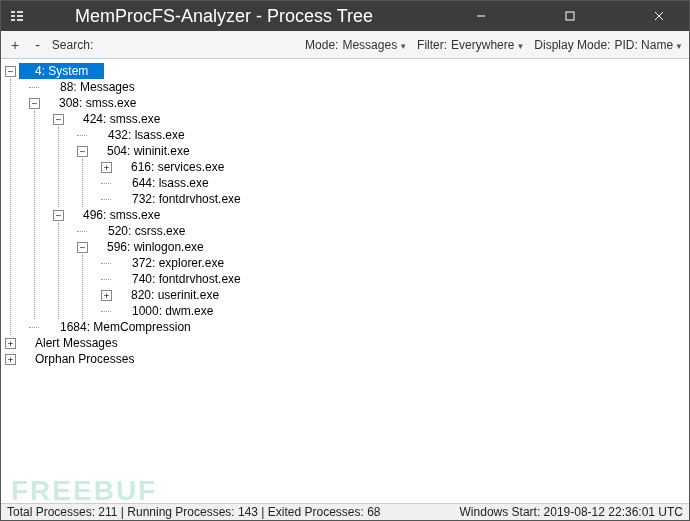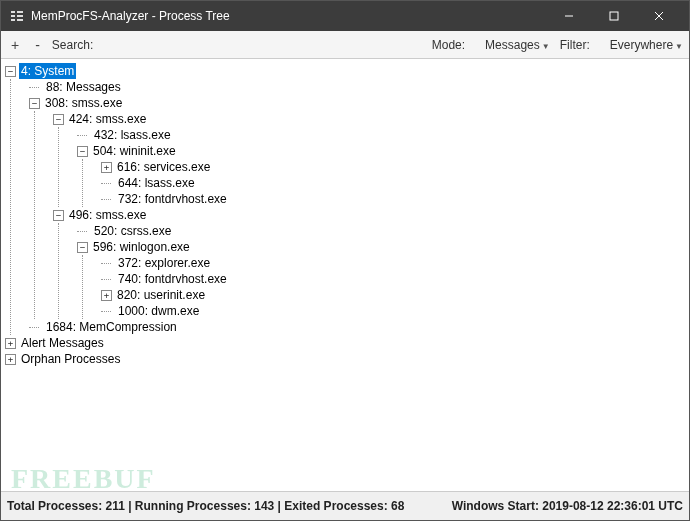--- a/index.html
+++ b/index.html
@@ -14,21 +14,22 @@
       flex-direction: column;
       border: 1px solid #555;
     }
     .titlebar {
       height: 30px;
       background: #3c3c3c;
       color: #fff;
       display: flex;
       align-items: center;
       padding: 0 8px;
-      font-size: 12px;
+      font-size: 18px;
+      gap: 44px;
     }
     .titlebar .icon { width: 16px; height: 16px; margin-right: 6px; display:flex; align-items:center; justify-content:center;}
     .titlebar .title { flex: 1; }
     .titlebar .winbtn {
       width: 45px;
       height: 30px;
       display: flex;
       align-items: center;
       justify-content: center;
       color: #fff;
@@ -42,21 +43,21 @@
       align-items: center;
       padding: 0 4px;
       gap: 4px;
       font-size: 12px;
       color: #333;
     }
     .toolbar .tb-btn { padding: 2px 6px; font-size: 14px; color:#444;}
     .toolbar .label { padding: 0 2px; }
     .toolbar .search-area { display:flex; align-items:center; gap:16px;}
     .toolbar .spacer { flex: 1; }
-    .toolbar .dropdown { display:flex; align-items:center; gap:18px; padding:0 2px;}
+    .toolbar .dropdown { display:flex; align-items:center; gap:2px; padding:0 2px;}
     .toolbar .dd-caret { font-size:8px; color:#555; margin-left:2px;}
     .tree {
       flex: 1;
       overflow: auto;
       padding: 4px 0 4px 4px;
       font-size: 12px;
       line-height: 16px;
       position: relative;
       background:#fff;
     }
@@ -73,46 +74,45 @@
       background: #fff;
       font-size: 9px;
       line-height: 9px;
       text-align: center;
       margin-right: 3px;
       color:#333;
       font-family: monospace;
       display:inline-flex;align-items:center;justify-content:center;
     }
     .expander.empty { border:none; background:transparent; }
-    .node-label { padding: 0 2px; }
+    .node-label { padding: 0 16px; }
     .selected { background: #0078d7; color: #fff; }
     .children { padding-left: 18px; border-left: 1px dotted #999; margin-left: 5px; }
     .leaf-conn { display:inline-block; width:10px; border-top:1px dotted #999; height:1px; margin-right:2px; vertical-align:middle;}
     .statusbar {
-      height: 29px;
+      height: 17px;
       background: #f0f0f0;
       border-top: 1px solid #ccc;
       display: flex;
       align-items: center;
       padding: 0 6px;
       font-size: 12px;
       color: #222;
-      font-weight: bold;
     }
     .statusbar .right { margin-left: auto; }
     .watermark {
       position: absolute;
       left: 10px;
       bottom: 4px;
       font-size: 28px;
       font-weight: 700;
       color: rgba(60,180,120,0.25);
       letter-spacing: 2px;
       pointer-events: none;
-      font-family: Liberation Serif, serif;
+      font-family: Liberation Sans, sans-serif;
       text-align: right;
     }
   </style>
 </head>
 <body>
 
 <div class="titlebar">
   <span class="icon">
     <svg width="14" height="14" viewBox="0 0 14 14">
         <rect x="1" y="2" width="4" height="2" fill="#ddd"></rect>
@@ -150,20 +150,24 @@
     <input type="text" style="border: none; background: transparent; outline: none; width: 60px; font-size: 12px;" value="">
   </span>
   <span class="spacer"></span>
   <span class="dropdown">
     <span class="label">Mode:</span>
     <span><span>Messages</span><span class="dd-caret">▼</span></span>
   </span>
   <span class="dropdown">
     <span class="label">Filter:</span>
     <span><span>Everywhere</span><span class="dd-caret">▼</span></span>
+  </span>
+  <span class="dropdown">
+    <span class="label">Display Mode:</span>
+    <span><span>PID: Name</span><span class="dd-caret">▼</span></span>
   </span>
 </div>
 
 <div class="tree" id="tree-container">
     <div>
       <div class="node">
         <div class="node-row">
           <span class="expander">−</span>
           <span class="node-label selected">4: System</span>
         </div>

